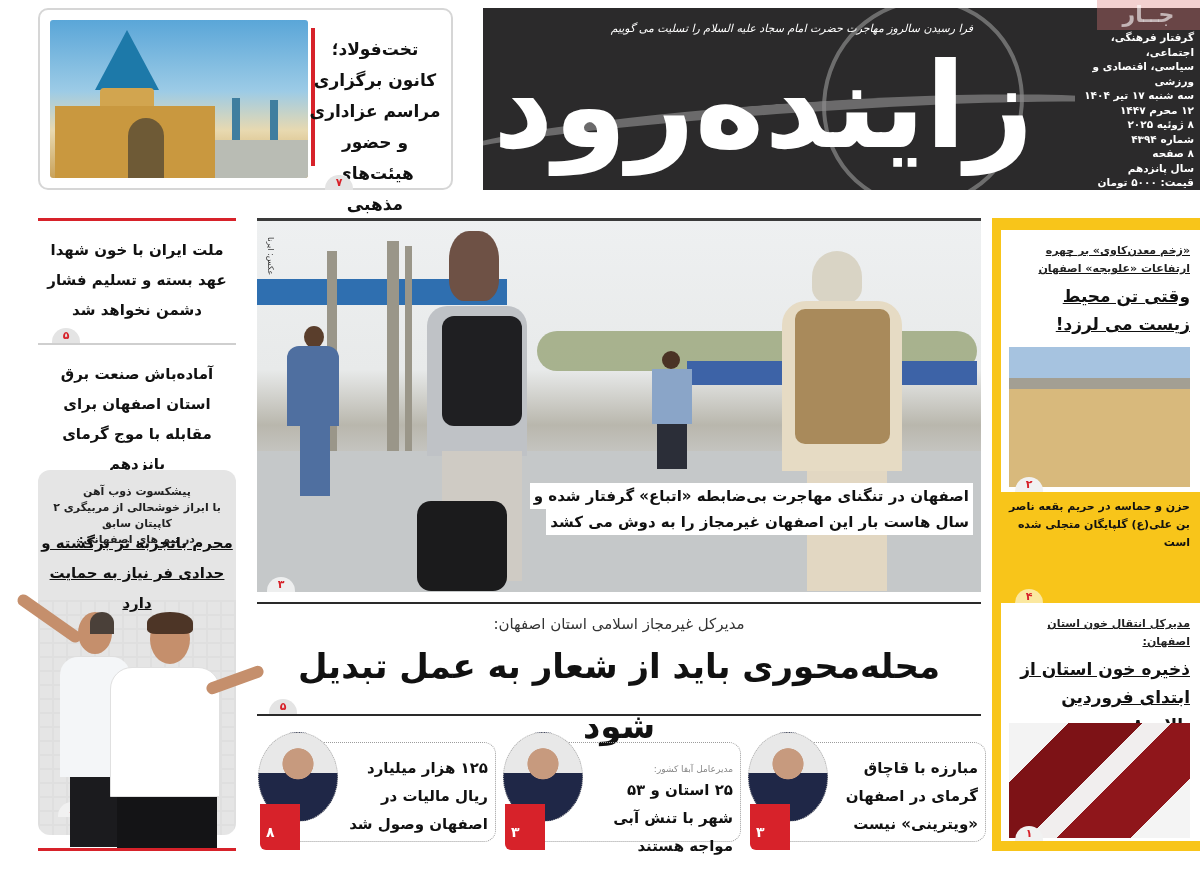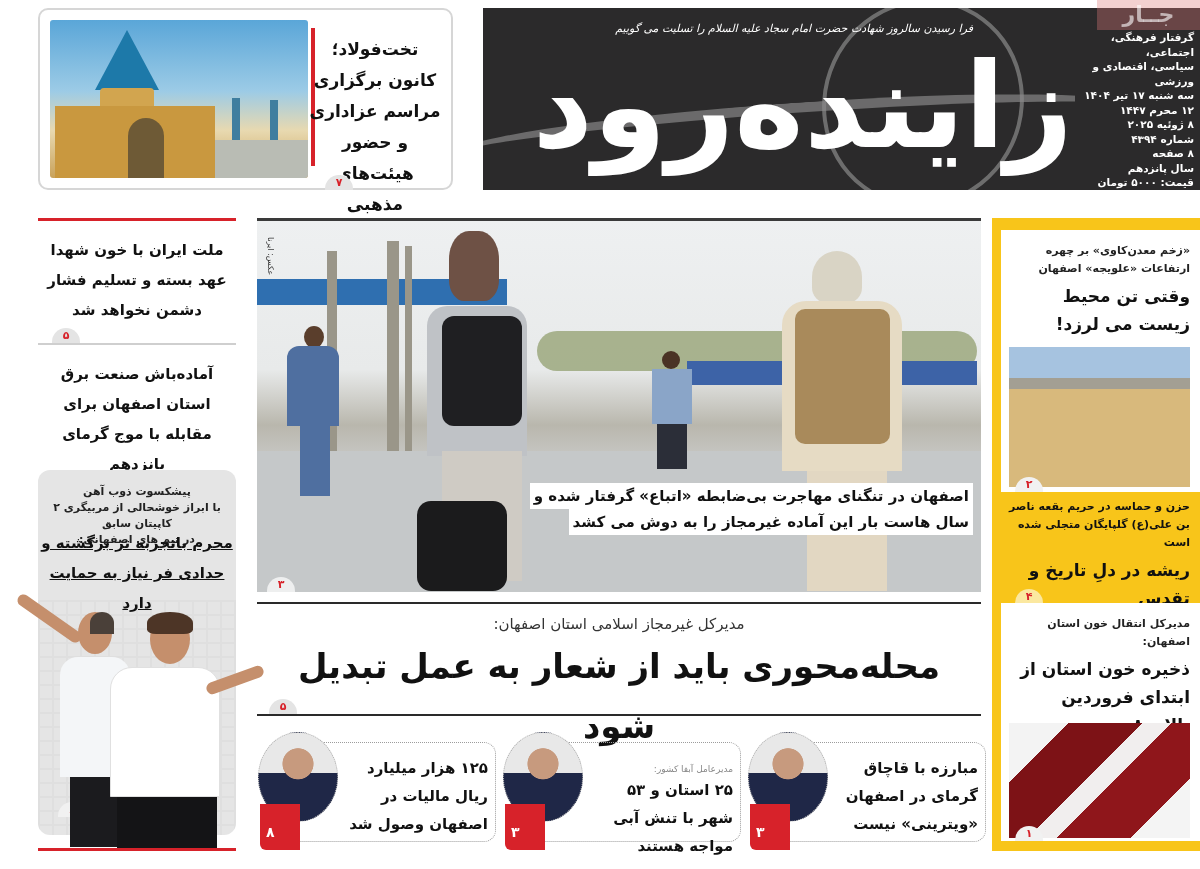--- a/index.html
+++ b/index.html
@@ -5,21 +5,21 @@
   * { box-sizing: border-box; margin: 0; padding: 0; }
   html, body { width: 1200px; height: 869px; overflow: hidden; background: #ffffff; }
   body { font-family: "DejaVu Sans", sans-serif; color: #111; position: relative; direction: rtl; }
   .abs { position: absolute; }
 
   
   .masthead { left: 483px; top: 8px; width: 600px; height: 182px; background: #2b2a2b; overflow: hidden; }
   .masthead .swoosh { position: absolute; left: -40px; top: 95px; width: 700px; height: 60px; border-top: 10px solid #7b7b7b; border-radius: 50%; transform: rotate(-4deg); opacity: .8; }
   .masthead .ring { position: absolute; left: 340px; top: -10px; width: 200px; height: 210px; border: 4px solid #8a8a8a; border-radius: 50%; transform: rotate(25deg); opacity: .7; }
   .masthead .tagline { position: absolute; right: 110px; top: 14px; color: #fff; font-family: "DejaVu Serif", serif; font-style: italic; font-size: 11px; white-space: nowrap; }
-  .masthead .logo { position: absolute; left: 10px; right: 10px; top: 18px; bottom: 0; color: #fff; font-family: "DejaVu Sans", sans-serif; font-weight: bold; font-size: 118px; line-height: 160px; text-align: right; letter-spacing: -4px; }
+  .masthead .logo { position: absolute; left: 10px; right: 10px; top: 18px; bottom: 0; color: #fff; font-family: "DejaVu Sans", sans-serif; font-weight: bold; font-size: 118px; line-height: 160px; text-align: left; letter-spacing: -4px; }
 
   .infobox { left: 1075px; top: 8px; width: 125px; height: 182px; background: #2b2a2b; padding: 22px 6px 6px 6px; color: #fff; font-size: 10.5px; line-height: 14.5px; font-weight: bold; text-align: right; }
   .jarar { left: 1097px; top: 0; width: 103px; height: 30px; background: rgba(220,120,120,0.35); color: rgba(255,255,255,0.6); font-size: 22px; text-align: center; line-height: 30px; font-weight: bold; }
 
   
   .topcard { left: 38px; top: 8px; width: 415px; height: 182px; border: 2px solid #d6d6d6; border-radius: 10px; background: #fff; }
   .topcard .photo { position: absolute; left: 10px; top: 10px; width: 258px; height: 158px; background: linear-gradient(180deg,#5aa6d8 0%,#9ccbe6 45%,#e8d9b0 70%,#c9a25a 100%); border-radius: 3px; overflow: hidden; }
   .photo .dome { position:absolute; left:45px; top:10px; width:0; height:0; border-left:32px solid transparent; border-right:32px solid transparent; border-bottom:60px solid #1d79a9; }
   .photo .drum { position:absolute; left:50px; top:68px; width:54px; height:22px; background:#d2a54f; border-radius: 4px 4px 0 0;}
   .photo .bldg { position:absolute; left:5px; top:86px; width:160px; height:72px; background:#c9983f; }
@@ -82,36 +82,36 @@
   .bstory { top: 732px; width: 238px; height: 118px; }
   .bstory .box { position: absolute; left: 30px; right: 0; top: 10px; bottom: 8px; border: 1.5px dotted #9c9c9c; border-radius: 12px; }
   .bstory .avatar { position: absolute; left: 0; top: 0; width: 80px; height: 90px; border-radius: 50%; overflow: hidden; background: radial-gradient(circle at 50% 35%, #c79a7e 0 22%, transparent 23%), linear-gradient(180deg,#e8e8e8 0 45%, #1f2747 45% 100%); border: 1px dotted #aaa; }
   .bstory .redtab { position: absolute; left: 2px; top: 72px; width: 40px; height: 46px; background: #d7222a; border-radius: 0 0 0 6px; color: #fff; font-size: 14px; font-weight: bold; padding-top: 20px; padding-left: 6px; text-align: left; direction: ltr; }
   .bstory .text { position: absolute; right: 8px; top: 22px; width: 140px; text-align: right; }
   .bstory .small { font-size: 9px; color: #888; line-height: 14px; }
   .bstory .head { font-size: 15px; font-weight: bold; line-height: 28px; }
 
   
   .rcol { left: 992px; top: 218px; width: 208px; height: 633px; background: #f8c51a; }
-  .rcard { position: absolute; left: 9px; width: 199px; background: #ffffff; }
+  .rcard { position: absolute; left: 9px; width: 199px; background: #ffffff; text-decoration: underline; }
   .rcard .kicker { padding: 12px 10px 0 6px; font-size: 11px; font-weight: bold; line-height: 18px; text-align: right; color: #222; }
   .rcard .head { padding: 4px 10px 0 16px; font-size: 17px; font-weight: bold; line-height: 28px; text-align: right; }
   .rcard .img { position: absolute; left: 8px; right: 10px; }
   .desert { background: linear-gradient(180deg,#a6c3e0 0 22%, #a39f93 22% 30%, #d8b97c 30% 100%); }
   .blood { background: linear-gradient(135deg,#f3f3f3 0 20%, #7d1216 20% 45%, #f1eeee 45% 55%, #8f161b 55% 80%, #f4f4f4 80%); }
   .rcard .pagebadge { background: #f1f1f1; }
   .ycard { position: absolute; left: 9px; width: 199px; background: #f8c51a; }
 </style>
 </head>
 <body>
 
 <div class="abs masthead">
   <div class="swoosh"></div>
   <div class="ring"></div>
-  <div class="tagline">فرا رسیدن سالروز شهادت حضرت امام سجاد علیه السلام را تسلیت می گوییم</div>
+  <div class="tagline">فرا رسیدن سالروز مهاجرت حضرت امام سجاد علیه السلام را تسلیت می گوییم</div>
   <div class="logo">زاینده‌رود</div>
 </div>
 
 <div class="abs infobox">
   <div>گرفتار فرهنگی، اجتماعی،</div>
   <div>سیاسی، اقتصادی و ورزشی</div>
   <div>سه شنبه ۱۷ تیر ۱۴۰۴</div>
   <div>۱۲ محرم ۱۴۴۷</div>
   <div>۸ ژوئیه ۲۰۲۵</div>
   <div>شماره ۴۳۹۴</div>
@@ -201,21 +201,21 @@
     <div class="b" style="left:10px; top:73px; width:30px; height:45px; background:#2b2e38;"></div>
   </div>
   <div class="fig" style="left:510px; top:30px; width:150px; height:340px;">
     <div class="h" style="left:45px; top:0; width:50px; height:52px; background:#d9d4c5; border-radius:50% 50% 30% 30%;"></div>
     <div class="b" style="left:15px; top:50px; width:120px; height:170px; background:#e6dbc4; border-radius:24px 24px 0 0;"></div>
     <div class="b" style="left:28px; top:58px; width:95px; height:135px; background:#a98a5b; border-radius:10px;"></div>
     <div class="b" style="left:40px; top:220px; width:80px; height:120px; background:#e2d7c2;"></div>
   </div>
   <div class="credit">عکس: ایرنا</div>
   <div class="overlay1">اصفهان در تنگنای مهاجرت بی‌ضابطه «اتباع» گرفتار شده و</div>
-  <div class="overlay2">سال هاست بار این آماده غیرمجاز را به دوش می کشد</div>
+  <div class="overlay2">سال هاست بار این اصفهان غیرمجاز را به دوش می کشد</div>
   <div class="pagebadge">۳</div>
 </div>
 
 <div class="abs hlblock">
   <div class="kicker">مدیرکل غیرمجاز اسلامی استان اصفهان:</div>
   <div class="title">محله‌محوری باید از شعار به عمل تبدیل شود</div>
   <div class="pagebadge">۵</div>
 </div>
 
 <div class="abs bstory" style="left:748px;">
@@ -248,21 +248,20 @@
 
 <div class="abs rcol">
   <div class="rcard" style="top:12px; height:262px;">
     <div class="kicker">«زخم معدن‌کاوی» بر چهره ارتفاعات «علویجه» اصفهان</div>
     <div class="head">وقتی تن محیط زیست می لرزد!</div>
     <div class="img desert" style="top:117px; height:140px;"></div>
     <div class="pagebadge" style="left:14px; bottom:0;">۲</div>
   </div>
   <div class="ycard" style="top:276px; height:100px;">
     <div class="kicker" style="padding:0 10px 0 6px; font-size:11px; font-weight:bold; line-height:18px; text-align:right; padding-top:4px;">حزن و حماسه در حریم بقعه ناصر بن علی(ع) گلپایگان متجلی شده است</div>
-    <div style="padding:4px 10px 0 6px; font-size:17px; font-weight:bold; line-height:28px; text-align:right;">ریشه در دلِ تاریخ و تقدس</div>
     <div class="pagebadge" style="left:14px; bottom:-10px; background:#fbe8a0;">۴</div>
   </div>
   <div class="rcard" style="top:385px; height:238px;">
     <div class="kicker">مدیرکل انتقال خون استان اصفهان:</div>
     <div class="head">ذخیره خون استان از ابتدای فروردین بالای ۸ روز بوده است</div>
     <div class="img blood" style="top:120px; height:115px;"></div>
     <div class="pagebadge" style="left:14px; bottom:0;">۱</div>
   </div>
 </div>
 

